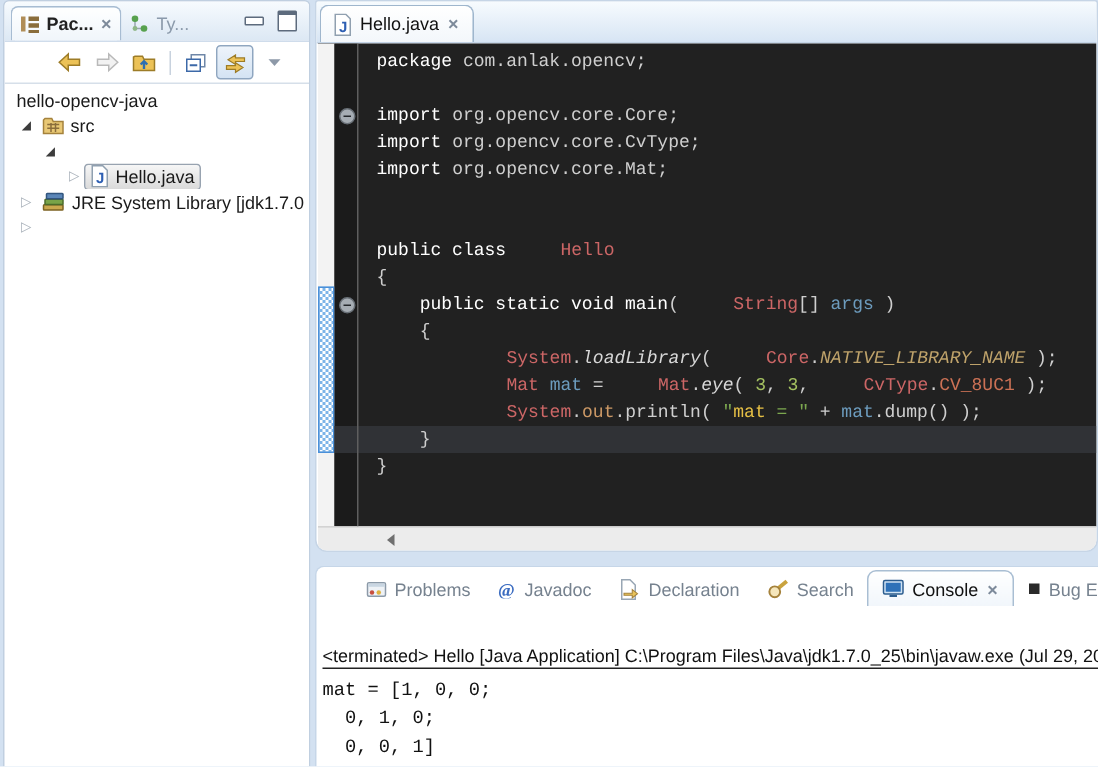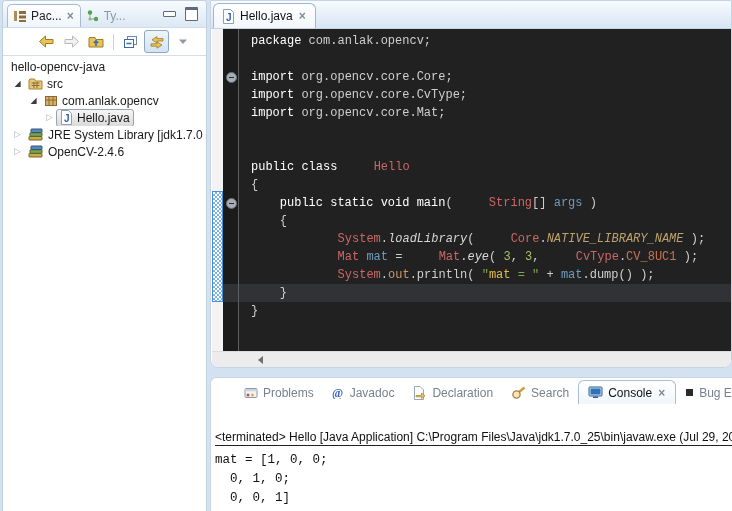--- a/index.html
+++ b/index.html
@@ -11,21 +11,21 @@
   .close-x::before{content:'\00D7';font-weight:bold;font-size:12px;color:#7e8b9b;line-height:1;}
   .close-x{display:inline-block;padding:0 1px;cursor:default;}
 
   
   .left-panel{position:absolute;left:2px;top:0;width:203px;bottom:0;background:#fff;
               border:1px solid #c0cfe0;border-bottom:none;border-radius:4px 4px 0 0;overflow:hidden;}
   .view-tabbar{height:26px;background:linear-gradient(#f7fbfe,#dce8f4);
                border-bottom:1px solid #cfdceb;display:flex;align-items:flex-end;padding-left:4px;}
   .vtab{height:22px;display:flex;align-items:center;gap:4px;padding:0 5px;font-size:12px;color:#222;}
   .vtab.selected{background:linear-gradient(#feffff,#f0f5fa);border:1px solid #a7bcd2;border-bottom:none;
-                 border-radius:5px 5px 0 0;}
+                 border-radius:5px 5px 0 0;font-weight:bold;}
   .vtab.inactive{color:#8b9aab;}
   .winbtns{margin-left:auto;display:flex;align-items:center;gap:9px;padding:0 8px 6px 0;}
   .btn-min{width:11px;height:4px;border:1px solid #5d6b7d;background:#fff;border-radius:1px;}
   .btn-max{width:11px;height:10px;border:1px solid #5d6b7d;border-top-width:3px;background:#fff;border-radius:1px;}
   .view-toolbar{height:27px;display:flex;align-items:center;justify-content:flex-end;gap:2px;
                 padding-right:12px;border-bottom:1px solid #d6dfe9;}
   .tbtn{width:23px;height:21px;display:flex;align-items:center;justify-content:center;border-radius:3px;}
   .tbtn.pressed{border:1px solid #8fa6c0;background:linear-gradient(#eef4fb,#d4e3f3);}
   .tsep{width:1px;height:16px;background:#c8d2de;margin:0 3px;}
 
@@ -186,29 +186,20 @@
             <svg width="15" height="13">
               <path d="M1 3 L1 12 L14 12 L14 4 L7.5 4 L6.5 2 L2 2 Z" fill="#e9c875" stroke="#a5823c"></path>
               <path d="M3.5 6 H11.5 M3.5 8.5 H11.5 M6 5 V11 M9 5 V11" stroke="#8a6d3b" fill="none"></path>
             </svg>
           </span>
           <span>src</span>
         </span>
       </div>
       <div class="trow" style="padding-left: 24px;">
         <span class="arr expanded">◢</span>
-        <span class="tlab">
-          <span class="icn">
-            <svg width="14" height="12">
-              <rect x="1.5" y="1.5" width="11" height="9" fill="#d9b06a" stroke="#8a6a30"></rect>
-              <path d="M1.5 5 H12.5 M5 1.5 V10.5 M9 1.5 V10.5" stroke="#8a6a30" fill="none"></path>
-            </svg>
-          </span>
-          <span>com.anlak.opencv</span>
-        </span>
       </div>
       <div class="trow" style="padding-left: 40px;">
         <span class="arr collapsed">▷</span>
         <span class="tlab sel">
           <span class="icn">
             <svg width="13" height="15">
               <path d="M1.5 0.5 H8.5 L11.5 3.5 V14.5 H1.5 Z" fill="#ffffff" stroke="#90a0b0"></path>
               <text x="4" y="12" font-size="10" font-weight="bold" fill="#2e5fb3" font-family="Liberation Sans">J</text>
             </svg>
           </span>
@@ -223,30 +214,20 @@
               <rect x="1" y="8.5" width="13" height="3.5" rx="0.5" fill="#caa84e" stroke="#7c6222"></rect>
               <rect x="2" y="4.8" width="12" height="3.5" rx="0.5" fill="#79a348" stroke="#4c6b2a"></rect>
               <rect x="3" y="1" width="11" height="3.5" rx="0.5" fill="#5b86b8" stroke="#32557e"></rect>
             </svg>
           </span>
           <span>JRE System Library [jdk1.7.0</span>
         </span>
       </div>
       <div class="trow" style="padding-left: 8px;">
         <span class="arr collapsed">▷</span>
-        <span class="tlab">
-          <span class="icn">
-            <svg width="16" height="13">
-              <rect x="1" y="8.5" width="13" height="3.5" rx="0.5" fill="#caa84e" stroke="#7c6222"></rect>
-              <rect x="2" y="4.8" width="12" height="3.5" rx="0.5" fill="#79a348" stroke="#4c6b2a"></rect>
-              <rect x="3" y="1" width="11" height="3.5" rx="0.5" fill="#5b86b8" stroke="#32557e"></rect>
-            </svg>
-          </span>
-          <span>OpenCV-2.4.6</span>
-        </span>
       </div>
     </div>
 </aside>
 
 <div class="editor">
   <div class="ed-tabbar">
     <div class="etab">
       <span class="icn">
           <svg width="13" height="15">
             <path d="M1.5 0.5 H8.5 L11.5 3.5 V14.5 H1.5 Z" fill="#ffffff" stroke="#90a0b0"></path>

